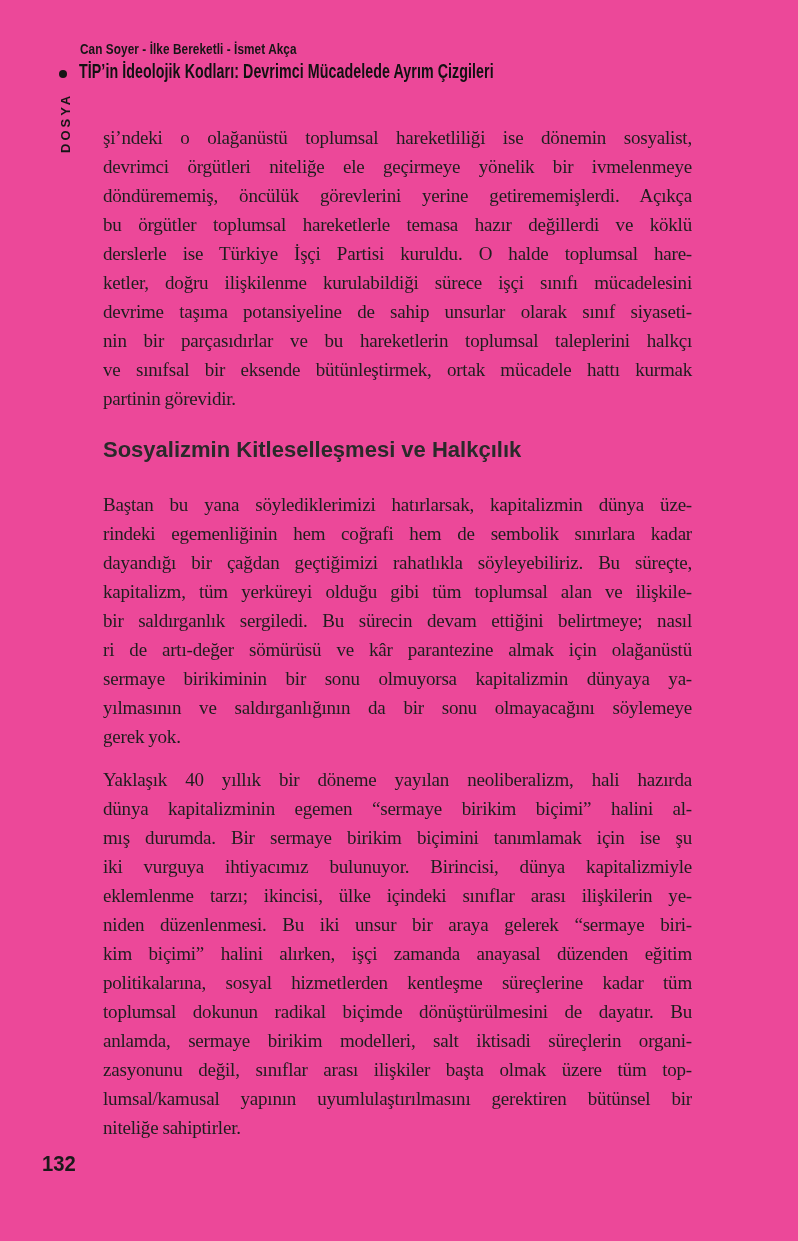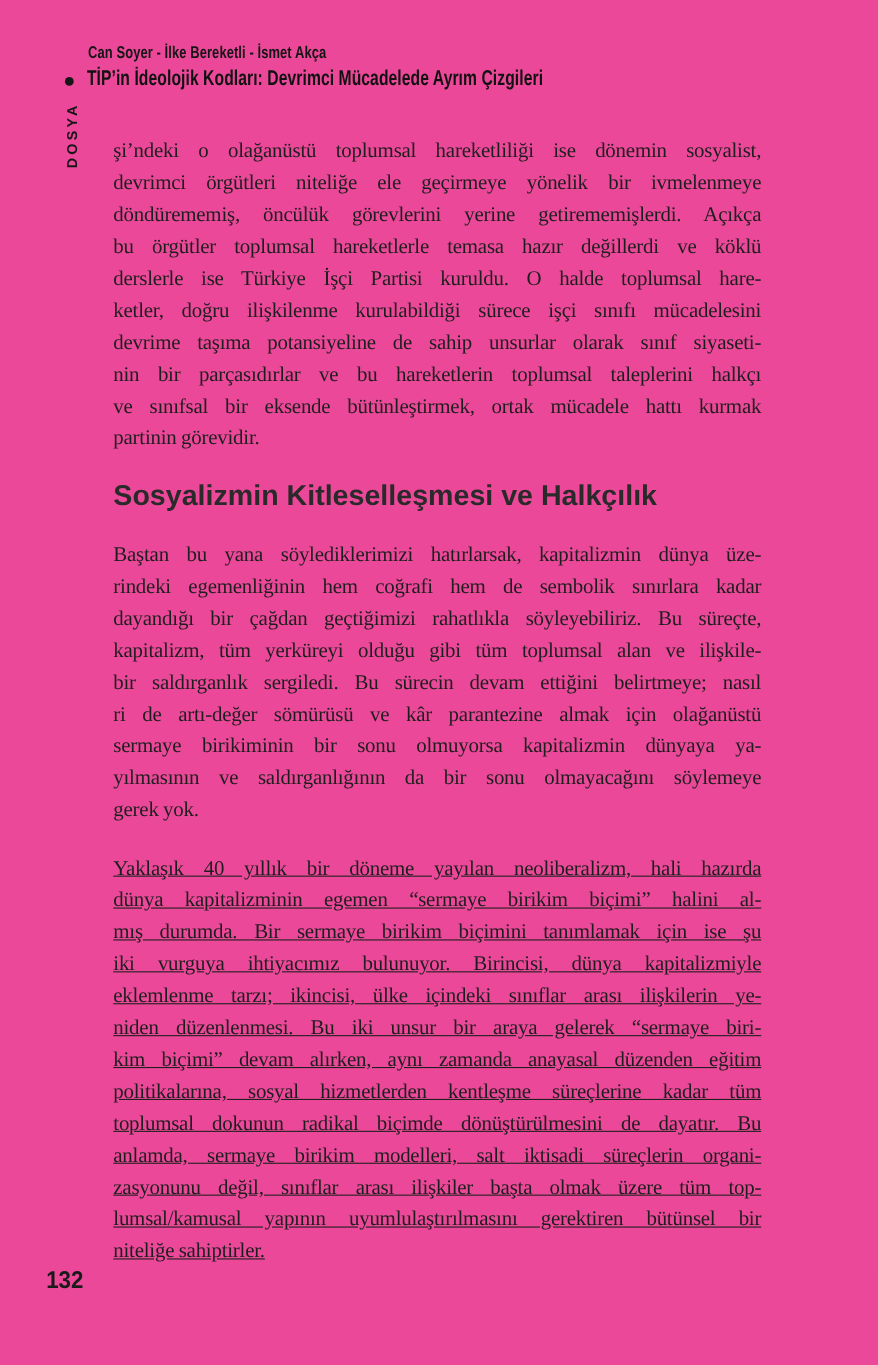--- a/index.html
+++ b/index.html
@@ -38,24 +38,24 @@
     font-family:"Liberation Serif",serif;
     font-size:19px;color:#1e1e1e;
     letter-spacing:-0.2px;word-spacing:-0.5px;
   }
   .para{line-height:29px;margin-top:24px;}
   .para .line{text-align:justify;text-align-last:justify;}
   .para .line.last{text-align-last:left;}
   .heading{
     margin:21px 0 9px 0;
     font-family:"Liberation Sans",sans-serif;
-    font-size:26px;font-weight:600;line-height:32px;
+    font-size:22px;font-weight:600;line-height:32px;
     color:#2a2a2a;letter-spacing:0;word-spacing:0;
   }
-  .p3{margin-top:24px;text-decoration:underline;}
+  .p3{margin-top:14px;}
   
   .pagenum{
     position:absolute;left:42px;top:1152px;line-height:24px;
     font-size:22px;font-weight:700;color:#1a1a1a;
     transform:scaleX(0.92);transform-origin:0 50%;
   }
 </style>
 </head>
 <body>
 
@@ -97,21 +97,21 @@
         <div class="line">yılmasının ve saldırganlığının da bir sonu olmayacağını söylemeye</div>
         <div class="line last">gerek yok.</div>
       </div>
     <div class="para p3">
         <div class="line">Yaklaşık 40 yıllık bir döneme yayılan neoliberalizm, hali hazırda</div>
         <div class="line">dünya kapitalizminin egemen “sermaye birikim biçimi” halini al-</div>
         <div class="line">mış durumda. Bir sermaye birikim biçimini tanımlamak için ise şu</div>
         <div class="line">iki vurguya ihtiyacımız bulunuyor. Birincisi, dünya kapitalizmiyle</div>
         <div class="line">eklemlenme tarzı; ikincisi, ülke içindeki sınıflar arası ilişkilerin ye-</div>
         <div class="line">niden düzenlenmesi. Bu iki unsur bir araya gelerek “sermaye biri-</div>
-        <div class="line">kim biçimi” devam alırken, aynı zamanda anayasal düzenden eğitim</div>
+        <div class="line">kim biçimi” halini alırken, işçi zamanda anayasal düzenden eğitim</div>
         <div class="line">politikalarına, sosyal hizmetlerden kentleşme süreçlerine kadar tüm</div>
         <div class="line">toplumsal dokunun radikal biçimde dönüştürülmesini de dayatır. Bu</div>
         <div class="line">anlamda, sermaye birikim modelleri, salt iktisadi süreçlerin organi-</div>
         <div class="line">zasyonunu değil, sınıflar arası ilişkiler başta olmak üzere tüm top-</div>
         <div class="line">lumsal/kamusal yapının uyumlulaştırılmasını gerektiren bütünsel bir</div>
         <div class="line last">niteliğe sahiptirler.</div>
       </div>
   </main>
 
   <footer>

